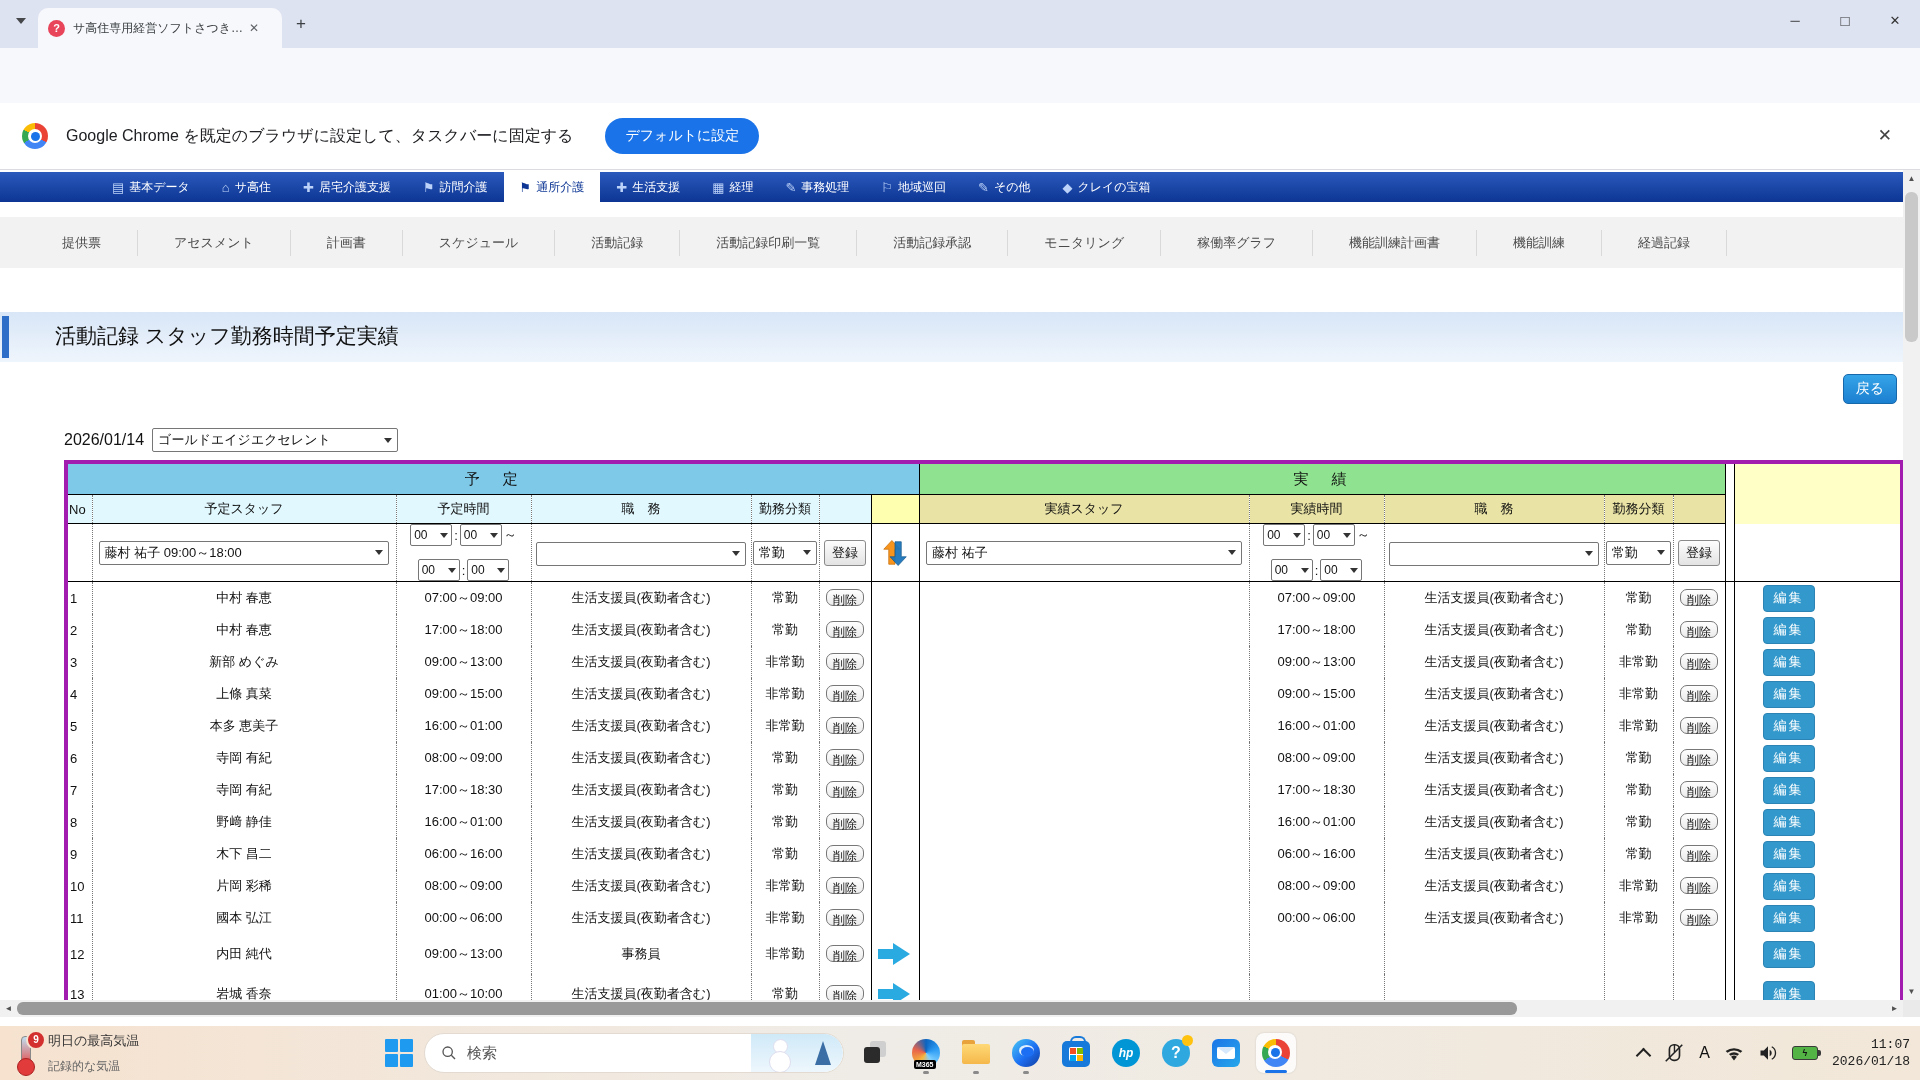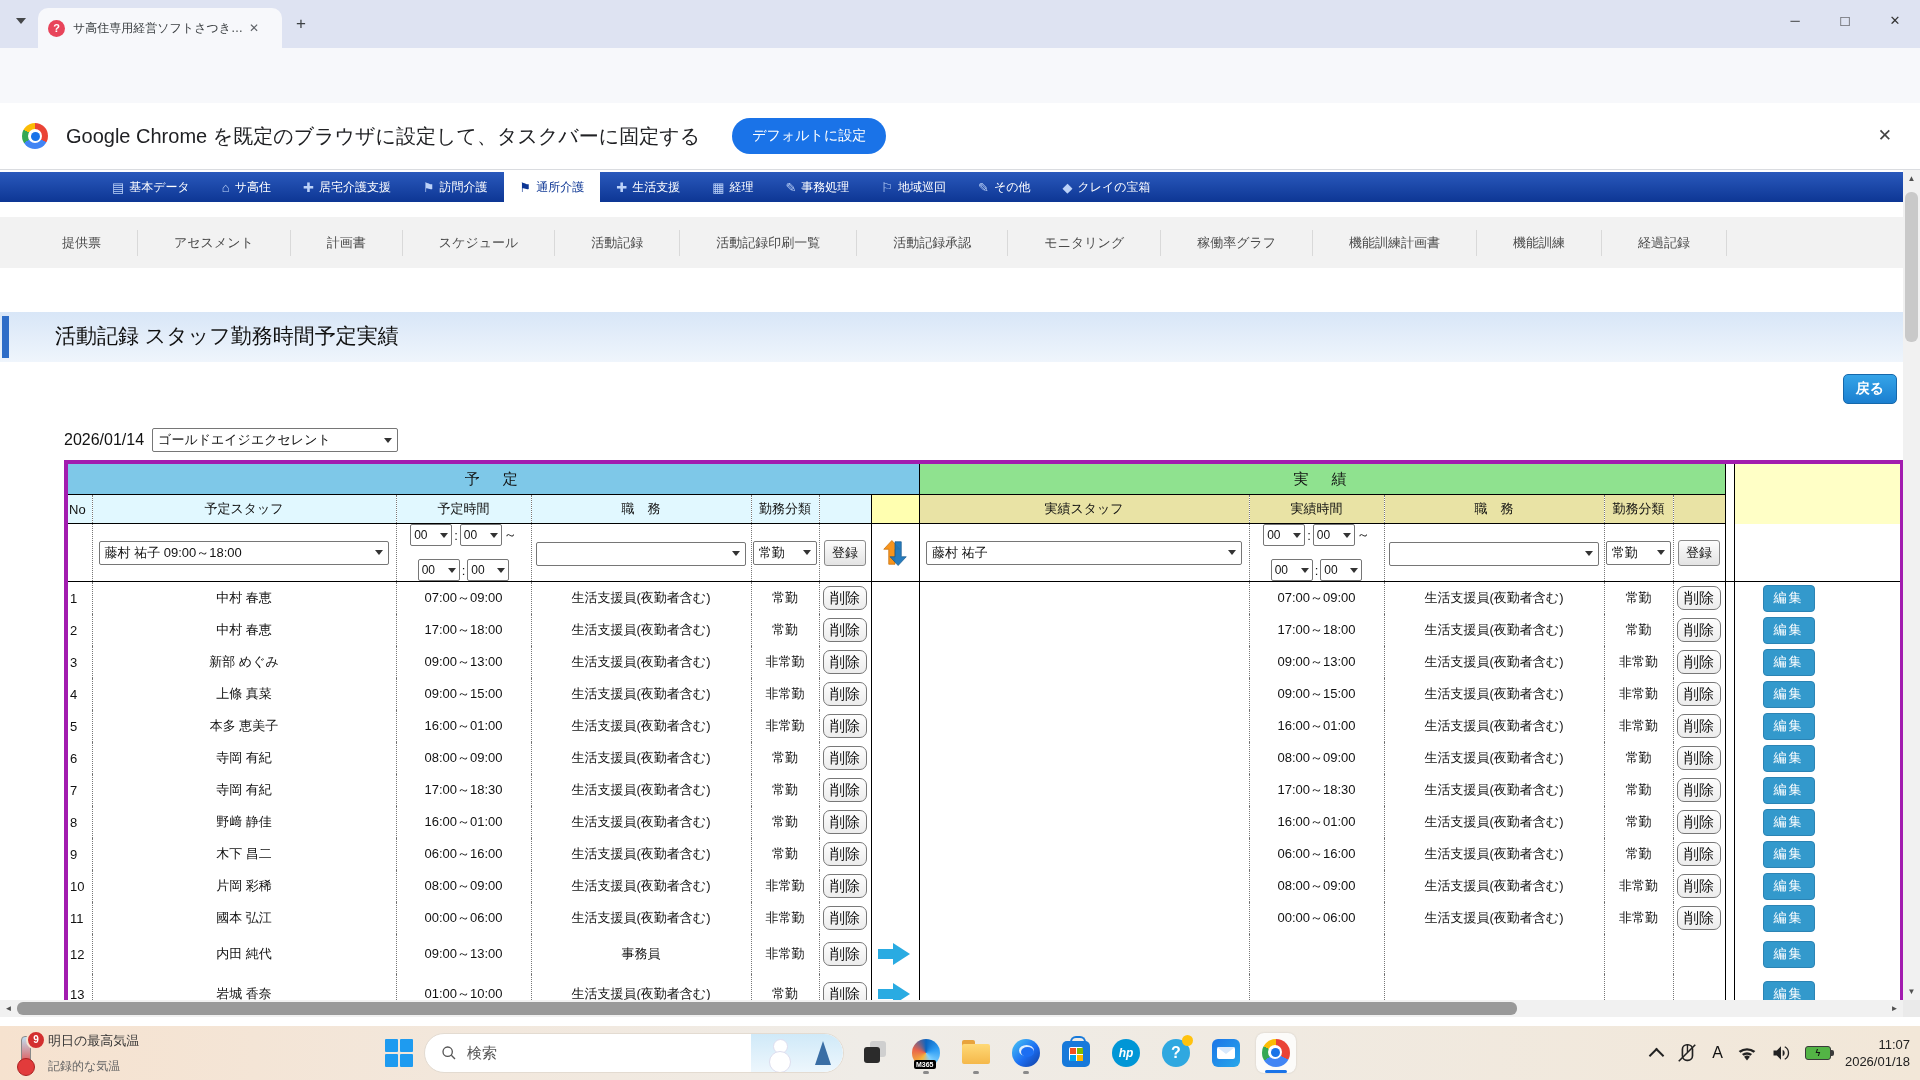--- a/index.html
+++ b/index.html
@@ -24,36 +24,36 @@
   .tdivider{width:1px;height:20px;background:#cdd2dd;}
   .profile-ic{width:24px;height:24px;border-radius:50%;border:2px solid #1967d2;position:relative;}
   .profile-ic::before{content:'';position:absolute;left:7px;top:4px;width:6px;height:6px;border-radius:50%;border:2px solid #1967d2;}
   .profile-ic::after{content:'';position:absolute;left:3px;top:14px;width:14px;height:8px;border-radius:7px 7px 0 0;border:2px solid #1967d2;border-bottom:none;box-sizing:border-box;}
   .menu-dots{font-size:16px;color:#3c4043;letter-spacing:0;}
   .notifbar{position:absolute;left:0;top:103px;width:1920px;height:67px;background:#fff;border-bottom:1px solid #dadce0;box-sizing:border-box;}
   .chrome-ball{width:26px;height:26px;border-radius:50%;background:conic-gradient(#ea4335 0 33%,#4285f4 33% 66%,#34a853 66% 83%,#fbbc05 83% 100%);position:relative;}
   .chrome-ball::before{content:'';position:absolute;left:6px;top:6px;width:14px;height:14px;border-radius:50%;background:#fff;}
   .chrome-ball::after{content:'';position:absolute;left:8.5px;top:8.5px;width:9px;height:9px;border-radius:50%;background:#1a73e8;}
   .notif-inner{display:flex;align-items:center;height:100%;padding-left:22px;gap:18px;}
-  .notif-text{font-size:20px;color:#202124;}
+  .notif-text{font-size:16px;color:#202124;}
   .notif-btn{background:#1a73e8;color:#fff;border:none;border-radius:18px;height:36px;padding:8px 20px;font-size:14px;margin-left:14px;}
   .notif-close{position:absolute;right:28px;top:22px;font-size:17px;color:#444;}
   
   .page{position:absolute;left:0;top:170px;width:1903px;height:847px;background:#fff;overflow:hidden;}
   .mainnav{position:absolute;left:0;top:2px;width:1903px;height:30px;background:linear-gradient(#2a59bc,#0d3694);display:flex;align-items:stretch;padding-left:96px;box-sizing:border-box;}
   .nav-item{display:flex;align-items:center;gap:5px;padding:0 16px;color:#fff;font-size:12px;white-space:nowrap;}
   .nav-item .nav-ic{color:#bcd2f8;font-size:13px;}
   .nav-item.active{background:#fff;color:#0d3694;}
   .nav-item.active .nav-ic{color:#0d3694;}
   .subnav{position:absolute;left:0;top:47px;width:1903px;height:51px;background:#f2f2f2;display:flex;align-items:center;padding-left:26px;box-sizing:border-box;}
   .tabitem{padding:0 36px;font-size:13px;color:#4a4a4a;border-right:1px solid #d9d9d9;line-height:26px;white-space:nowrap;}
   .titleband{position:absolute;left:0;top:142px;width:1903px;height:50px;background:linear-gradient(#d8e6f7,#eff5fc);}
   .titleaccent{position:absolute;left:2px;top:146px;width:7px;height:42px;background:#2e6dc8;}
   .pagetitle{position:absolute;left:55px;top:152px;font-size:21px;font-weight:normal;color:#111;}
-  .backbtn{position:absolute;left:1843px;top:204px;width:52px;height:28px;background:linear-gradient(#35a4e8,#1b7fd0);color:#fff;border:1px solid #1668ab;border-radius:5px;font-size:14px;display:flex;align-items:center;justify-content:center;font-weight:bold;}
+  .backbtn{position:absolute;left:1843px;top:204px;width:52px;height:28px;background:linear-gradient(#35a4e8,#1b7fd0);color:#fff;border:1px solid #1668ab;border-radius:5px;font-size:14px;display:flex;align-items:center;justify-content:center;}
   .daterow{position:absolute;left:64px;top:258px;display:flex;align-items:center;gap:8px;}
   .datetext{font-size:16px;color:#111;}
   
   .sel{display:inline-flex;align-items:center;justify-content:space-between;border:1px solid #767676;background:#fff;border-radius:2px;height:24px;box-sizing:border-box;padding:0 5px;font-size:13px;color:#111;}
   .caret{width:0;height:0;border-left:4px solid transparent;border-right:4px solid transparent;border-top:5px solid #333;margin-left:6px;flex:0 0 auto;}
   .facility-sel{width:246px;}
   
   .t{position:absolute;left:64px;top:290px;width:1836px;border-collapse:collapse;table-layout:fixed;background:#fff;}
   .t th,.t td{border-left:1px dotted #777;padding:0;font-weight:normal;overflow:hidden;}
   .t tr th:first-child,.t tr td:first-child{border-left:none;}
@@ -72,21 +72,21 @@
   .c-edit{border-left:none;}
   .drow td{height:32px;vertical-align:middle;font-size:13px;text-align:center;}
   .drow.tall td{height:40px;}
   .drow .c-no{text-align:left;padding-left:2px;font-size:13px;}
   .c-job{font-size:13px;}
   .w-full{width:96%;margin:0 2%;}
   .time-grid{display:flex;flex-direction:column;gap:13px;align-items:center;}
   .time-line{display:flex;align-items:center;gap:2px;font-size:13px;}
   .sel-s{width:42px;height:22px;font-size:12px;padding:0 3px;}
   .btn-register{height:26px;min-width:42px;background:linear-gradient(#fdfdfd,#e3e3e3);border:1px solid #8a8a8a;border-radius:3px;font-size:13px;color:#111;}
-  .btn-del{height:24px;padding:2px 6px;background:linear-gradient(#fefefe,#ececec);border:1px solid #777;border-radius:7px;font-size:15px;color:#111;font-family:Liberation Mono, monospace;}
+  .btn-del{height:17px;padding:2px 6px;background:linear-gradient(#fefefe,#ececec);border:1px solid #777;border-radius:7px;font-size:12px;color:#111;font-family:Liberation Mono, monospace;}
   .btn-edit{width:52px;height:27px;background:#3399cc;border:1px solid #2c84b4;border-radius:4px;color:#fff;font-size:13px;letter-spacing:2px;margin-left:28px;display:block;}
   .blue-arrow{position:relative;display:inline-block;width:34px;height:22px;vertical-align:middle;}
   .blue-arrow::before{content:'';position:absolute;left:0;top:6px;width:15px;height:10px;background:#29abe2;}
   .blue-arrow::after{content:'';position:absolute;left:15px;top:0;width:0;height:0;border-left:17px solid #29abe2;border-top:11px solid transparent;border-bottom:11px solid transparent;}
   .swap-ic{display:block;margin:0 auto;}
   
   .vscroll{position:absolute;left:1903px;top:170px;width:17px;height:830px;background:#f1f1f1;z-index:30;}
   .vthumb{position:absolute;left:2px;top:22px;width:13px;height:150px;background:#c9c9c9;border-radius:6px;}
   .sarrow{position:absolute;width:17px;height:17px;display:flex;align-items:center;justify-content:center;font-size:8px;color:#505050;}
   .hscroll{position:absolute;left:0;top:1000px;width:1903px;height:17px;background:#f1f1f1;z-index:30;}
@@ -135,21 +135,21 @@
   .outlook-ic::before{content:'';position:absolute;left:5px;top:8px;width:18px;height:12px;background:#fff;border-radius:2px;}
   .outlook-ic::after{content:'';position:absolute;left:5px;top:8px;width:0;height:0;border-left:9px solid transparent;border-right:9px solid transparent;border-top:7px solid #d8e8fb;}
   .chrome-active{background:#fcfbf9;border-radius:8px;box-shadow:0 0 2px rgba(0,0,0,.15);}
   .chrome-underline{position:absolute;left:9px;bottom:0px;width:22px;height:3px;border-radius:2px;background:#1a73e8;}
   .tray{position:absolute;right:10px;top:1026px;height:54px;display:flex;align-items:center;gap:14px;z-index:41;}
   .tray-chev{width:9px;height:9px;border-top:2px solid #222;border-left:2px solid #222;transform:rotate(45deg);margin-top:4px;}
   .ime{font-size:16px;color:#111;}
   .battery{position:relative;width:24px;height:12px;border:1.5px solid #3a3a3a;border-radius:3px;background:#53b445;display:flex;align-items:center;justify-content:center;}
   .battery::after{content:'';position:absolute;right:-4px;top:3px;width:2.5px;height:6px;background:#3a3a3a;border-radius:0 2px 2px 0;}
   .bolt{font-size:9px;color:#111;font-weight:bold;}
-  .clock{text-align:right;font-size:13px;color:#222;line-height:17px;}
+  .clock{text-align:right;font-size:13px;color:#222;line-height:17px;font-family:Liberation Mono, monospace;}
 </style>
 </head>
 <body>
 
 <div id="screen">
 
   <div class="tabstrip">
     <span class="tab-chevron"></span>
     <div class="tab">
       <span class="favicon">?</span>

